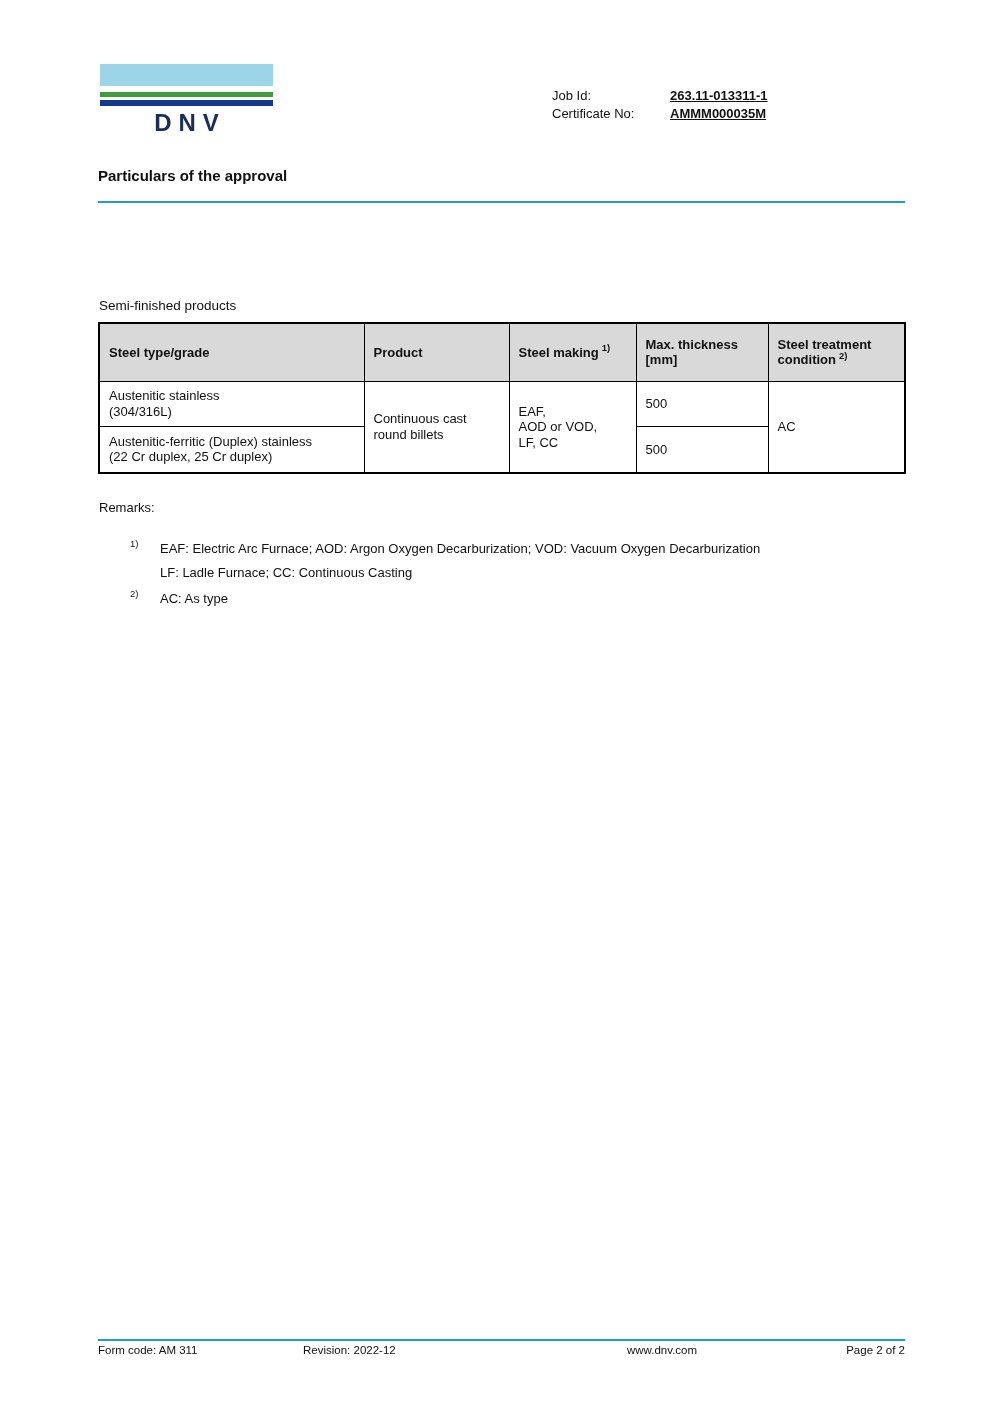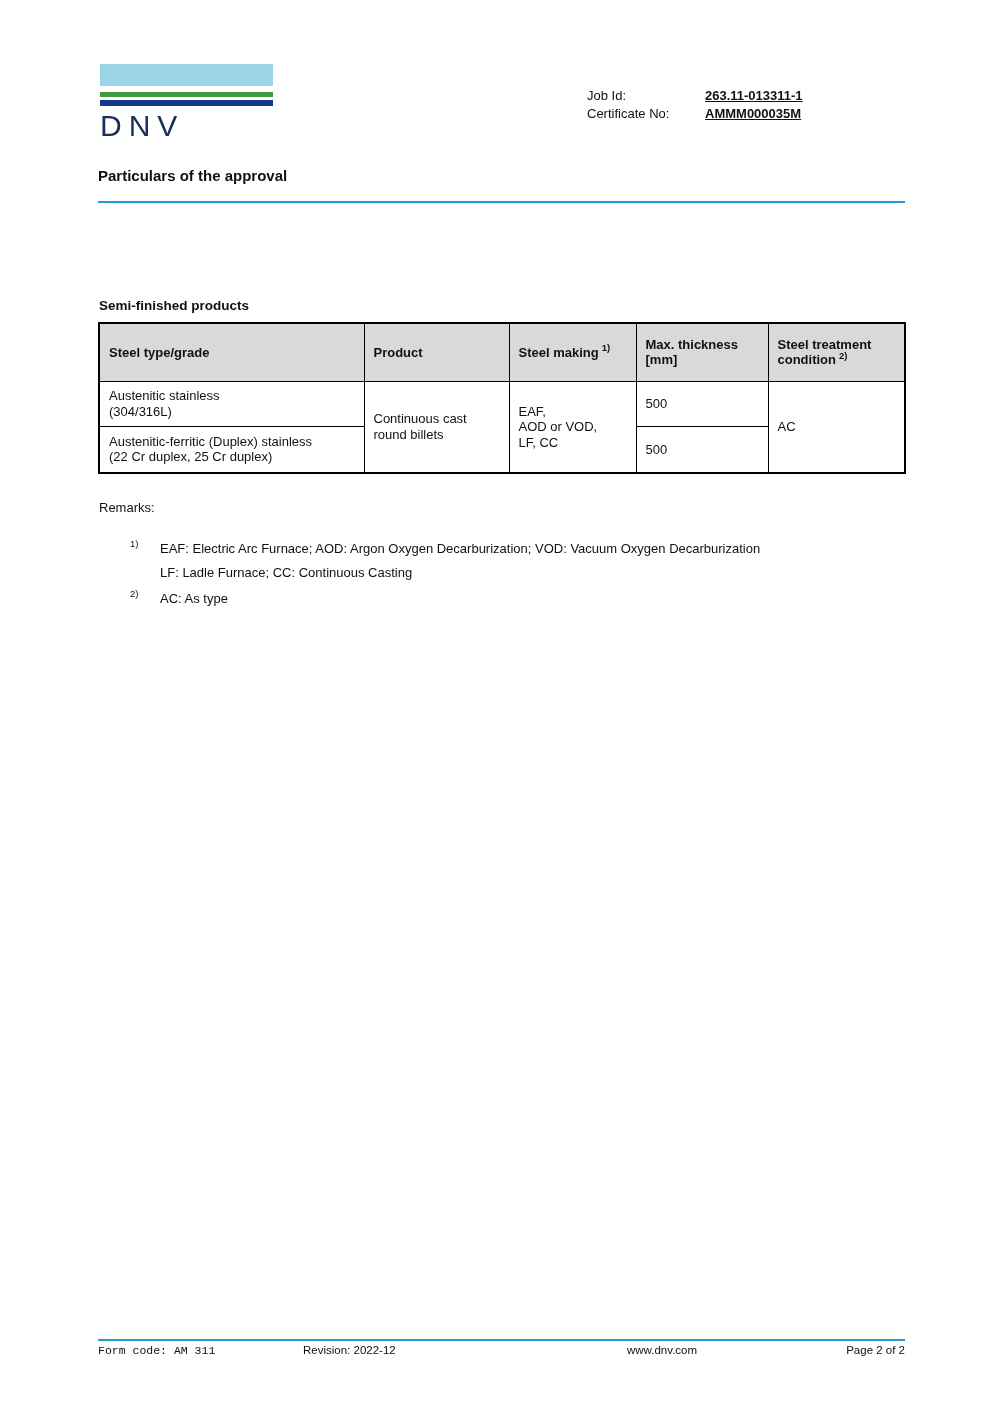--- a/index.html
+++ b/index.html
@@ -14,49 +14,49 @@
     overflow: hidden;
   }
 
   
   .logo { position: absolute; left: 100px; top: 64px; width: 173px; }
   .logo .bar-sky   { width: 173px; height: 22px; background: var(--logo_sky, #9CD4E8); }
   .logo .bar-green { width: 173px; height: 5px;  background: var(--logo_green, #3F9C3C); margin-top: 6px; }
   .logo .bar-navy  { width: 173px; height: 6px;  background: var(--logo_navy, #16388C); margin-top: 3px; }
   .logo .wordmark  {
     margin-top: 5px;
-    text-align: left;
-    font-size: 30px;
-    font-weight: 400;
+    text-align: center;
+    font-size: 24px;
+    font-weight: 700;
     letter-spacing: 7px;
     margin-right: -7px; 
     color: var(--logo_text, #1A2D5C);
     line-height: 1;
   }
 
   
   .meta {
-    position: absolute; left: 587px; top: 87px;
+    position: absolute; left: 552px; top: 87px;
     display: grid; grid-template-columns: 118px auto;
     font-size: 13px; line-height: 18px;
   }
   .meta .val { font-weight: bold; text-decoration: underline; }
 
   
   .page-title {
     position: absolute; left: 98px; top: 167px; width: 807px;
     font-size: 15px; font-weight: bold;
     padding-bottom: 17px;
     border-bottom: 2px solid var(--accent, #1F9CD6);
   }
 
   
   .section-heading {
     position: absolute; left: 99px; top: 298px;
-    font-size: 13.5px; font-weight: bold;
+    font-size: 13.5px; font-weight: normal;
   }
 
   table.products {
     position: absolute; left: 98px; top: 322px;
     border-collapse: collapse; table-layout: fixed;
     width: 806px;
     font-size: 13px;
     border: 2.5px solid #000;
   }
   table.products th, table.products td {
@@ -85,21 +85,21 @@
     font-size: 9.5px; padding-top: 1px;
   }
   .remark-item .text { line-height: 24px; }
 
   
   .footer-rule {
     position: absolute; left: 98px; top: 1339px; width: 807px;
     border-top: 2px solid var(--accent, #1F9CD6);
   }
   .footer-text { position: absolute; top: 1344px; left: 0; width: 1000px; font-size: 11.5px; color: #111; }
-  .footer-text .form-code { position: absolute; left: 98px; top: 0; font-family: Liberation Mono, monospace; }
+  .footer-text .form-code { position: absolute; left: 98px; top: 0; }
   .footer-text .revision  { position: absolute; left: 303px; top: 0; text-align: center; }
   .footer-text .website   { position: absolute; left: 627px; top: 0; }
   .footer-text .pageno    { position: absolute; right: 95px; top: 0; margin-left: 47px; }
 </style>
 </head>
 <body>
 
 <div class="page">
 
   <div class="logo">

